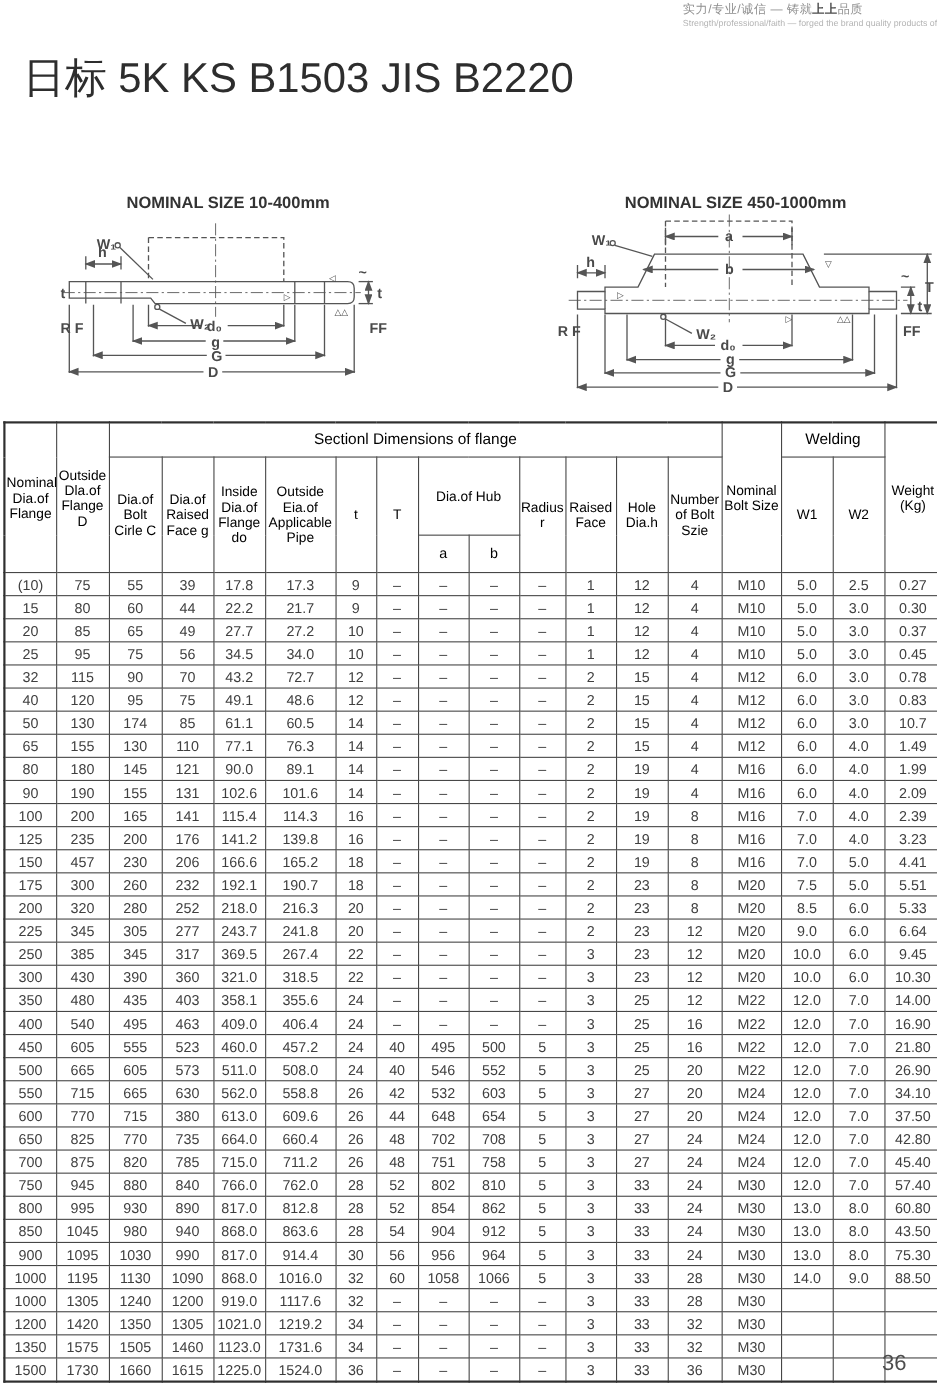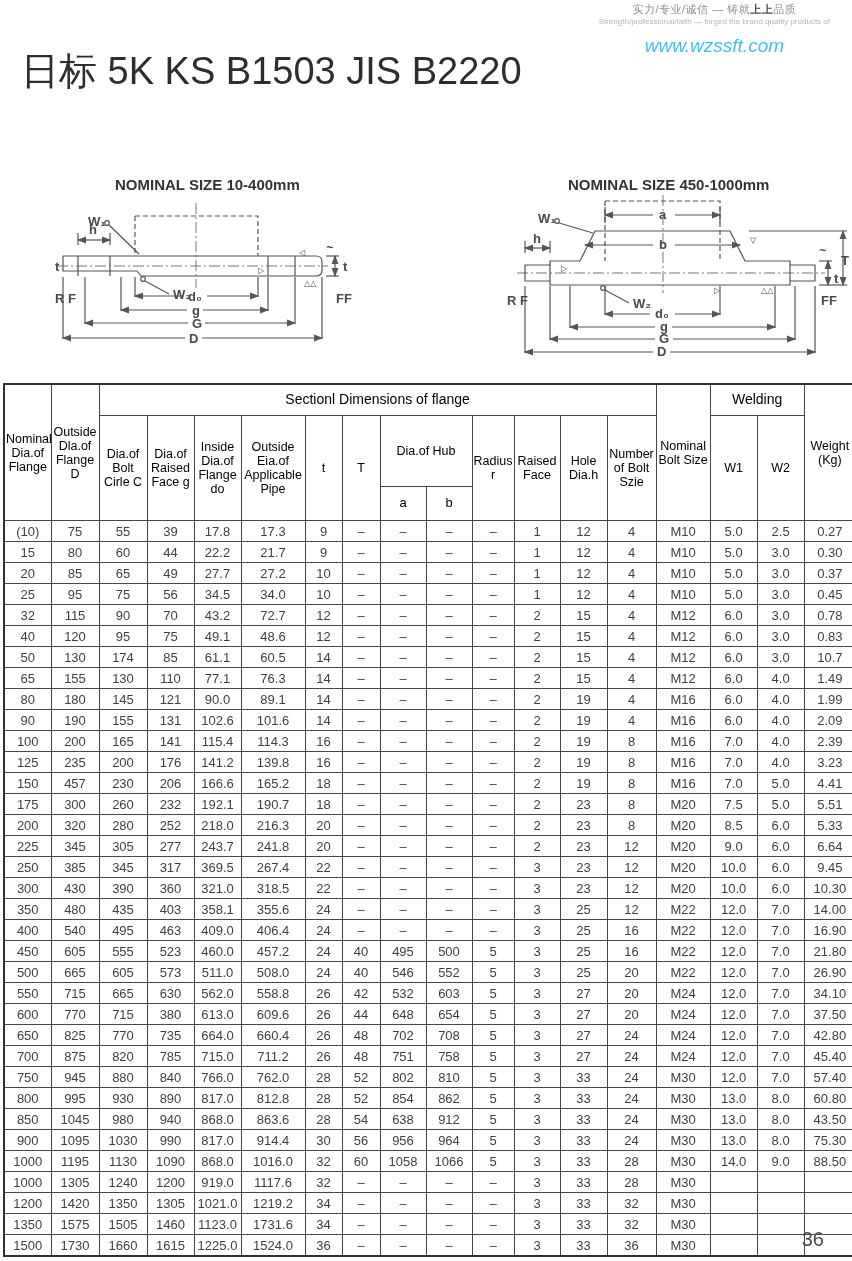--- a/index.html
+++ b/index.html
@@ -1,21 +1,21 @@
 <!DOCTYPE html>
 <html><head>
 <meta charset="utf-8">
 <style>
   html,body{margin:0;padding:0;}
   body{
     width:852px;height:1261px;position:relative;background:#ffffff;
     font-family:"Liberation Sans",sans-serif;color:#3d3d3d;overflow:hidden;
   }
   
-  .brand-block{position:absolute;top:3px;right:22px;text-align:center;line-height:1.25;}
+  .brand-block{position:absolute;top:3px;right:0;text-align:left;line-height:1.25;}
   .tagline-zh{font-size:11px;color:#8e8e8e;letter-spacing:.5px;}
   .tagline-zh .strong{color:#4d4d4d;font-weight:bold;}
   .tagline-en{font-size:8px;color:#b4b4b4;margin-top:0;}
   .website{font-size:19px;font-style:italic;color:#47bfe9;margin-top:7px;}
   .page-title{position:absolute;left:21px;top:46px;font-size:38px;color:#2d2d2d;
     font-weight:normal;letter-spacing:0;}
   .page-number{position:absolute;right:28px;top:1228px;font-size:20px;color:#4d4d4d;}
 
   
   .diagram-title{position:absolute;font-size:15px;font-weight:bold;color:#333;white-space:nowrap;}
@@ -38,21 +38,20 @@
   .flange tbody td{font-size:13px;height:20px;color:#3f3f3f;white-space:nowrap;}
   .flange thead tr.r2 th{height:70px;}
   .flange thead tr.r3 th{height:33px;font-size:13px;}
 </style>
 </head>
 <body>
 
 <div class="brand-block">
   <div class="tagline-zh"><span>实力/专业/诚信 — 铸就</span><span class="strong">上上</span><span>品质</span></div>
   <div class="tagline-en">Strength/professional/faith — forged the brand quality products of</div>
-  <div class="website">www.wzssft.com</div>
 </div>
 
 <div class="page-title">日标 5K KS B1503 JIS B2220</div>
 
 <div class="diagram-title" id="dt-left">NOMINAL SIZE 10-400mm</div>
 <div class="diagram-title" id="dt-right">NOMINAL SIZE 450-1000mm</div>
 
 <svg id="dg-left" class="diagram-svg" width="335" height="168" viewBox="0 0 335 168">
   <defs>
     <marker id="arrL" markerWidth="9" markerHeight="8" refX="7" refY="3" orient="auto-start-reverse">
@@ -813,21 +812,21 @@
       </tr>
       <tr>
         <td>850</td>
         <td>1045</td>
         <td>980</td>
         <td>940</td>
         <td>868.0</td>
         <td>863.6</td>
         <td>28</td>
         <td>54</td>
-        <td>638</td>
+        <td>904</td>
         <td>912</td>
         <td>5</td>
         <td>3</td>
         <td>33</td>
         <td>24</td>
         <td>M30</td>
         <td>13.0</td>
         <td>8.0</td>
         <td>43.50</td>
       </tr>

